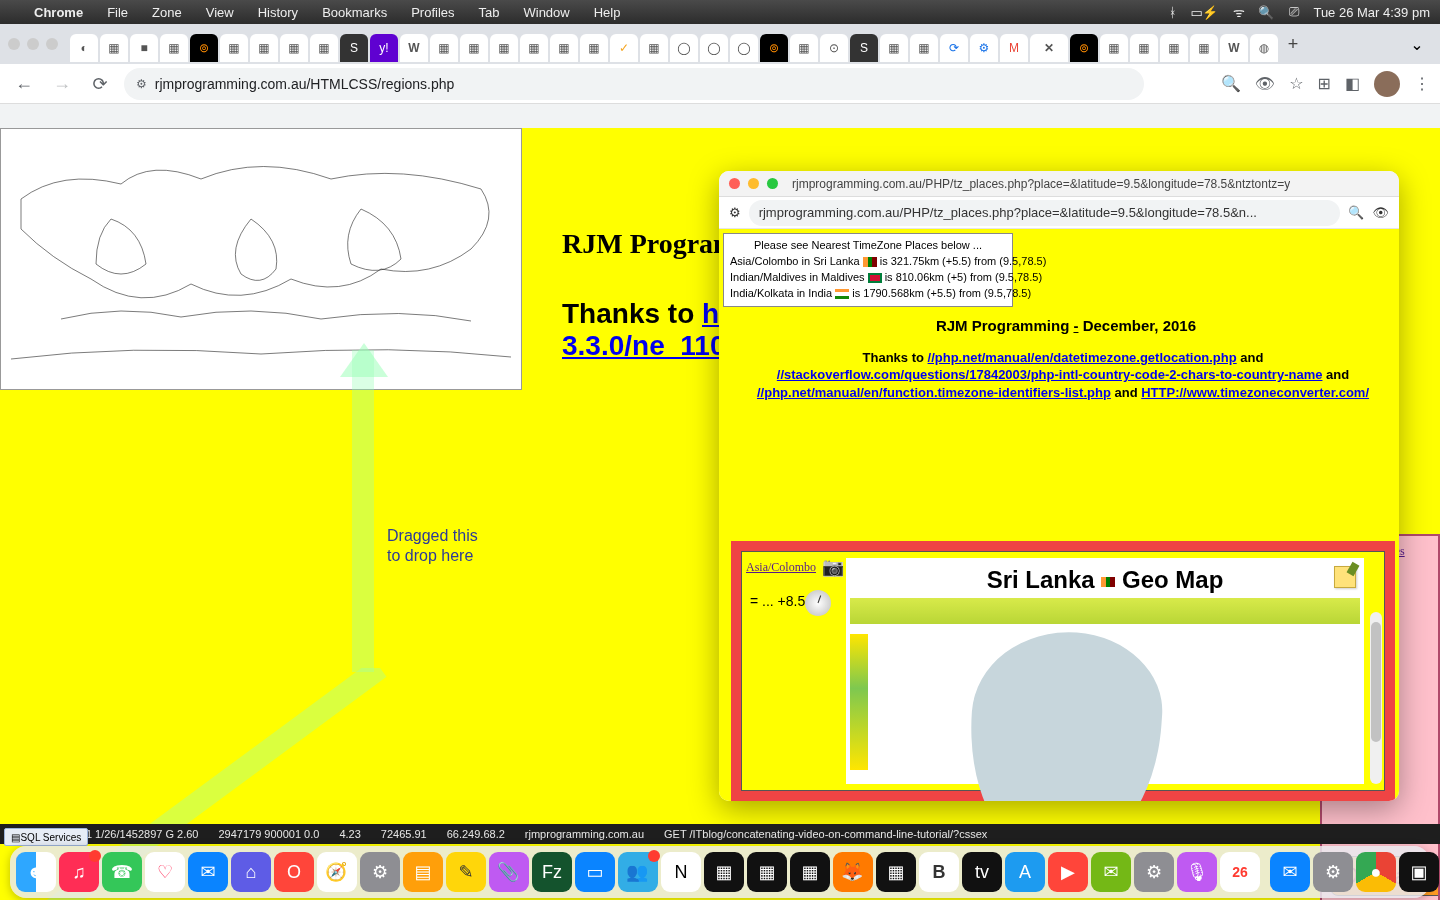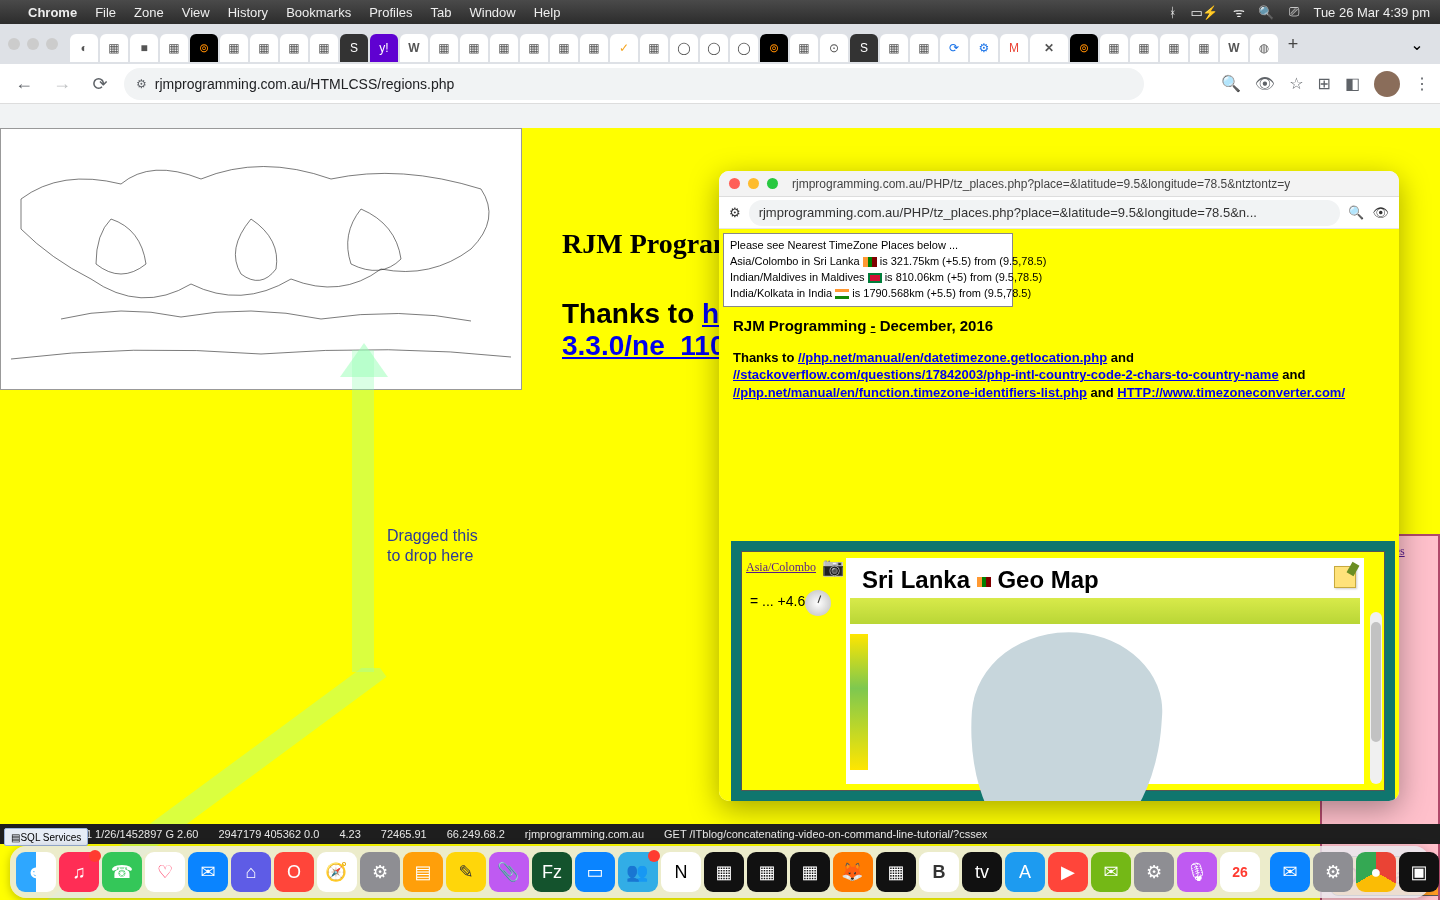--- a/index.html
+++ b/index.html
@@ -1,20 +1,20 @@
 <!DOCTYPE html>
 <html><head>
 <meta charset="utf-8">
 <style>
 * { margin: 0; padding: 0; box-sizing: border-box; font-family: -apple-system, BlinkMacSystemFont, "Helvetica Neue", Arial, sans-serif; }
 body { width: 1440px; height: 900px; overflow: hidden; background: #fff; position: relative; }
 
 
 .menubar { height: 24px; background: linear-gradient(#4a4a4a,#2c2c2c); color: #eee; display: flex; align-items: center; font-size: 13px; padding: 0 10px; justify-content: space-between; }
-.menubar .left { display: flex; gap: 18px; align-items: center; }
+.menubar .left { display: flex; gap: 24px; align-items: center; }
 .menubar .right { display: flex; gap: 14px; align-items: center; }
 .apple { font-size: 15px; }
 .menubar span { cursor: default; }
 
 
 .chrome { position: absolute; top: 24px; left: 0; right: 0; bottom: 0; background: #f1f3f4; }
 .tabstrip { height: 40px; background: #dee1e6; display: flex; align-items: center; padding: 0 8px; gap: 2px; }
 .traffic { display: flex; gap: 7px; margin-right: 10px; }
 .dot { width: 12px; height: 12px; border-radius: 50%; }
 .dot.r{background:#ccc}.dot.y{background:#ccc}.dot.g{background:#ccc}
@@ -46,31 +46,31 @@
 .dragline { position:absolute; top:540px; left:0; width:430px; height:280px; }
 .pin { position:absolute; top:726px; left:10px; color:#c00; font-size:16px; }
 
 
 .popup { position:absolute; top:171px; left:719px; width:680px; height:630px; background:#fff; box-shadow:0 8px 30px rgba(0,0,0,.35); border-radius:10px; overflow:hidden; }
 .pop-title { height:26px; background:#f3f3f3; display:flex; align-items:center; padding:0 10px; gap:8px; font-size:12px; color:#444; border-bottom:1px solid #ddd;}
 .pop-title .pdot{width:11px;height:11px;border-radius:50%;}
 .pd-r{background:#ff5f57}.pd-y{background:#febc2e}.pd-g{background:#28c840}
 .pop-url { height:32px; display:flex; align-items:center; padding:0 10px; gap:8px; border-bottom:1px solid #e5e5e5; font-size:13px; color:#333;}
 .pop-url .omni2{flex:1; background:#f1f3f4; height:26px; border-radius:13px; display:flex; align-items:center; padding:0 10px; overflow:hidden; white-space:nowrap;}
-.pop-body { position:absolute; top:58px; left:0; right:0; bottom:0; background:#ffff00; overflow:auto;}
+.pop-body { position:absolute; top:58px; left:0; right:0; bottom:0; background:#ffff00; overflow:auto;text-align:center;}
 .tzbox { background:#fff; border:1px solid #888; margin:4px; padding:4px 6px; font-size:11px; line-height:1.45; width:290px;}
 .tzbox .row { white-space:nowrap;}
 .tz-title { margin:40px 0 0 14px; font-family:"Times New Roman",serif; font-size:30px; color:#fff; text-shadow:1px 1px 3px rgba(0,0,0,.6); display:flex; align-items:center; gap:4px;}
 .clockicon{ width:26px; height:26px; border-radius:50%; background:radial-gradient(#fff,#bbb); display:inline-block; position:relative;}
 .clockicon::after{content:"";position:absolute;left:50%;top:50%;width:1px;height:8px;background:#333;transform-origin:bottom;transform:translate(-50%,-100%) rotate(20deg);}
 .subline { margin:10px 0 0 14px; font-family:"Times New Roman",serif; font-size:15px; font-weight:bold;}
 .thanks { margin:14px 6px 0 14px; font-family:"Times New Roman",serif; font-size:13px; font-weight:bold; line-height:1.35;}
 .thanks a{ color:#0000EE; text-decoration:underline;}
 
-.inner { position:absolute; top:312px; left:12px; right:4px; bottom:0; background:#0f766e; padding:10px; }
+.inner { position:absolute; top:312px; left:12px; right:4px; bottom:0; background:#ef4444; padding:10px; }
 .innerY { position:absolute; inset:10px; background:#ffff00; border:1px solid #555;}
 .innerHead { position:absolute; top:4px; left:4px; display:flex; align-items:center; gap:6px;}
 .innerHead a{ color:#551A8B; font-size:12px; text-decoration:underline; font-family:"Times New Roman",serif;}
 .camera{ font-size:18px; filter:grayscale(1);}
 .plus55 { position:absolute; top:38px; left:8px; font-family:"Times New Roman",serif; font-size:14px;}
 .geomap { position:absolute; top:6px; left:104px; right:20px; bottom:6px; background:#fff;}
 .geomap h3{ font-family:"Times New Roman",serif; font-size:24px; padding:8px 16px 4px; font-weight:bold;}
 .geomap .banner{ height:26px; background:linear-gradient(#d8ea4a,#b9d636); margin:0 4px;}
 .noteicon{ position:absolute; top:8px; right:8px; width:22px;height:22px; background:#ffe27a; border:1px solid #c7a93e; box-shadow:1px 1px 2px rgba(0,0,0,.2);}
 .noteicon::after{content:"";position:absolute;right:-2px;top:-4px;width:8px;height:12px;background:#6b8e23;transform:rotate(30deg);}
@@ -278,21 +278,21 @@
       <a href="#">HTTP://www.timezoneconverter.com/</a>
     </div>
 
     <div class="inner">
       <div class="innerY">
         <div class="innerHead">
           <a href="#">Asia/Colombo</a>
           <span class="camera">📷</span>
         </div>
         <div class="plus55">
-          <span>= ... +4.6</span><span class="clockicon" style="vertical-align:middle"></span>
+          <span>= ... +8.5</span><span class="clockicon" style="vertical-align:middle"></span>
         </div>
         <div class="geomap">
           <div class="noteicon"></div>
           <h3><span>Sri Lanka </span><span class="flag lk"></span><span> Geo Map</span></h3>
           <div class="banner"></div>
           <div class="srilanka">
             <div class="greenline"></div>
             <div class="sl-shape"></div>
           </div>
         </div>
@@ -300,21 +300,21 @@
             <div class="scrollthumb"></div>
           </div>
       </div>
     </div>
   </div>
 </div>
 
 <div class="termbar">
   <span class="seg">11-159</span>
   <span class="seg">23231 1/26/1452897 G 2.60</span>
-  <span class="seg">2947179 405362 0.0</span>
+  <span class="seg">2947179 900001 0.0</span>
   <span class="seg">4.23</span>
   <span class="seg">72465.91</span>
   <span class="seg">66.249.68.2</span>
   <span class="seg">rjmprogramming.com.au</span>
   <span class="seg">GET /ITblog/concatenating-video-on-command-line-tutorial/?cssex</span>
 </div>
 <div class="sqlchip">▤ <span>SQL Services</span></div>
 
 <div class="dock">
   <div class="dockicon" style="background:linear-gradient(90deg,#2ea7ff 50%,#fff 50%)">☻</div>

